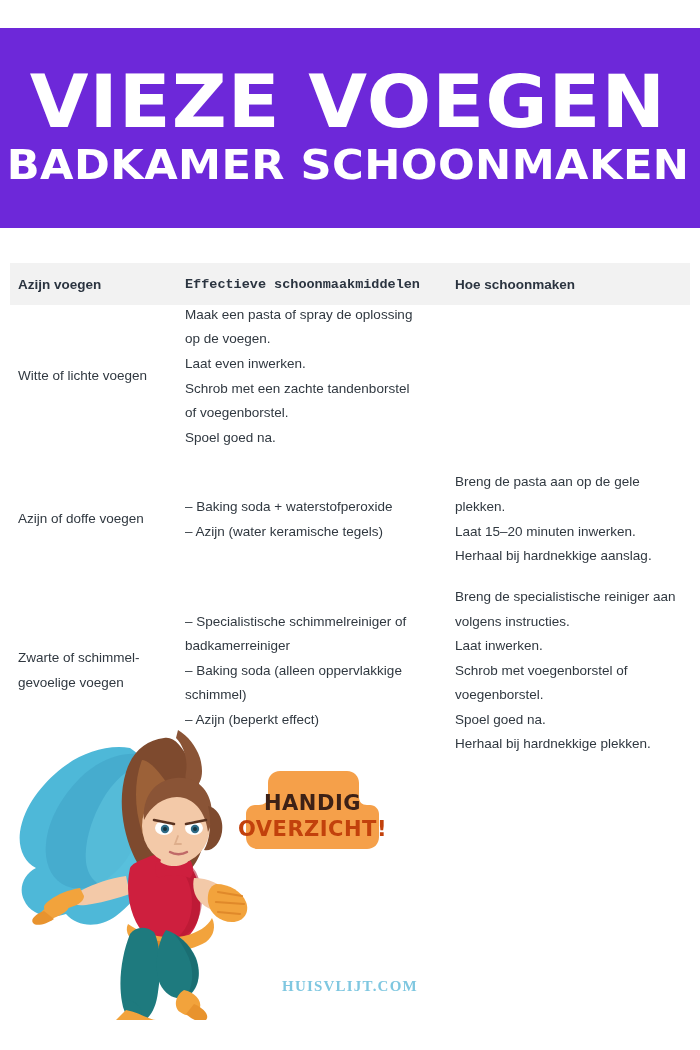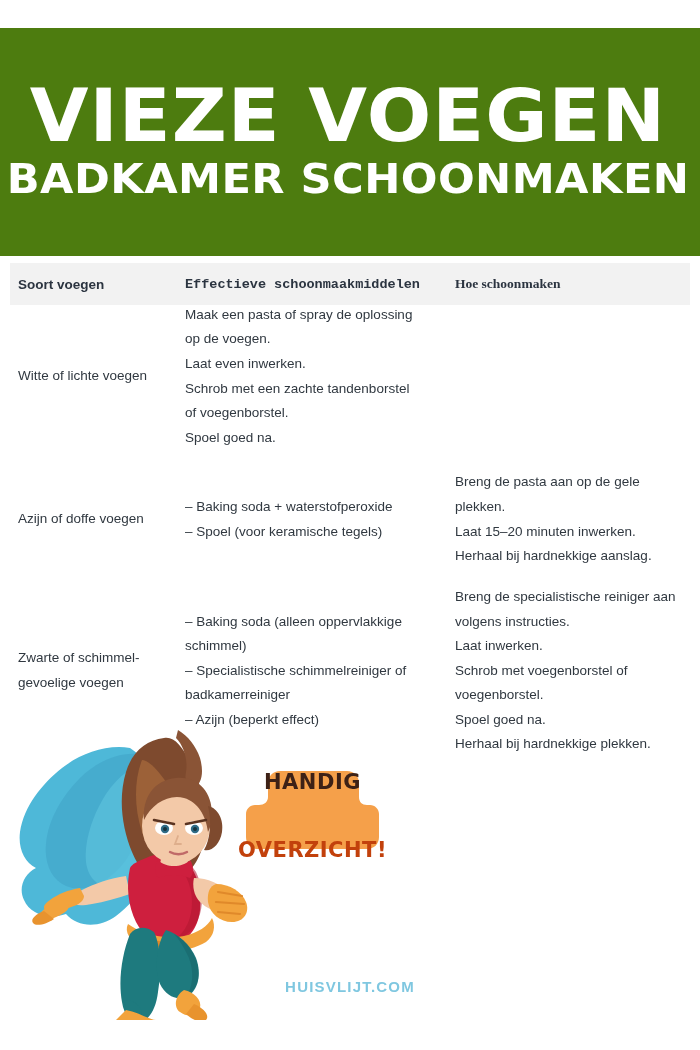--- a/index.html
+++ b/index.html
@@ -15,22 +15,22 @@
     font-family: "Liberation Sans", sans-serif;
     -webkit-font-smoothing: antialiased;
   }
 
   
   .banner {
     position: absolute;
     left: 0;
     top: 28px;
     width: 700px;
-    height: 228px;
-    background: #4d7c0f;
+    height: 200px;
+    background: #6d28d9;
     display: flex;
     flex-direction: column;
     align-items: center;
     justify-content: center;
     box-sizing: border-box;
     padding: 6px 4px 10px 0;
   }
   .banner-title {
     color: #ffffff;
     font-family: "DejaVu Sans", sans-serif;
@@ -69,21 +69,21 @@
     align-items: center;
   }
   .th {
     font-size: 13.5px;
     font-weight: 700;
     color: #2B3440;
     box-sizing: border-box;
   }
   .col1 { width: 175px; padding-left: 8px; }
   .col2 { width: 270px; font-family: Liberation Mono, monospace; }
-  .col3 { width: 235px; font-family: Liberation Serif, serif; }
+  .col3 { width: 235px; }
 
   .trow {
     display: flex;
     align-items: center;
     box-sizing: border-box;
   }
   .td {
     font-size: 13.5px;
     color: #303840;
     line-height: 1.82;
@@ -106,21 +106,21 @@
     height: 78px;
   }
   .badge svg { display: block; }
   .badge-text {
     position: absolute;
     left: 0; top: 0;
     width: 133px; height: 90px;
     display: flex;
     flex-direction: column;
     align-items: center;
-    justify-content: space-between;
+    justify-content: center;
   }
   .badge-line1 {
     font-family: "DejaVu Sans", sans-serif;
     font-weight: 700;
     font-size: 21px;
     color: #3D2116;
     letter-spacing: 0.5px;
     line-height: 1.05;
     margin-bottom: 3px;
   }
@@ -142,70 +142,70 @@
     height: 292px;
   }
 
   
   .logo {
     position: absolute;
     left: 0;
     top: 978px;
     width: 700px;
     text-align: center;
-    font-family: Liberation Sans, sans-serif;
+    font-family: Liberation Serif, serif;
     font-weight: 700;
     font-size: 15px;
     letter-spacing: 1.2px;
     color: #7FC7E0;
   }
 </style>
 </head>
 <body>
 
 <div class="banner">
   <div class="banner-title">VIEZE VOEGEN</div>
   <div class="banner-sub">BADKAMER SCHOONMAKEN</div>
 </div>
 
 <div class="table">
   <div class="thead">
-    <div class="th col1">Soort voegen</div>
+    <div class="th col1">Azijn voegen</div>
     <div class="th col2">Effectieve schoonmaakmiddelen</div>
     <div class="th col3">Hoe schoonmaken</div>
   </div>
 
   <div class="trow row1">
     <div class="td c1">Witte of lichte voegen</div>
     <div class="td c3">
       <div>Maak een pasta of spray de oplossing op de voegen.</div>
       <div>Laat even inwerken.</div>
       <div>Schrob met een zachte tandenborstel of voegenborstel.</div>
       <div>Spoel goed na.</div>
     </div>
   </div>
 
   <div class="trow row2">
     <div class="td c1">Azijn of doffe voegen</div>
     <div class="td c2">
       <div>– Baking soda + waterstofperoxide</div>
-      <div>– Spoel (voor keramische tegels)</div>
+      <div>– Azijn (water keramische tegels)</div>
     </div>
     <div class="td c3">
       <div>Breng de pasta aan op de gele plekken.</div>
       <div>Laat 15–20 minuten inwerken.</div>
       <div>Herhaal bij hardnekkige aanslag.</div>
     </div>
   </div>
 
   <div class="trow row3">
     <div class="td c1">Zwarte of schimmel-gevoelige voegen</div>
     <div class="td c2">
+      <div>– Specialistische schimmelreiniger of badkamerreiniger</div>
       <div>– Baking soda (alleen oppervlakkige schimmel)</div>
-      <div>– Specialistische schimmelreiniger of badkamerreiniger</div>
       <div>– Azijn (beperkt effect)</div>
     </div>
     <div class="td c3">
       <div>Breng de specialistische reiniger aan volgens instructies.</div>
       <div>Laat inwerken.</div>
       <div>Schrob met voegenborstel of voegenborstel.</div>
       <div>Spoel goed na.</div>
       <div>Herhaal bij hardnekkige plekken.</div>
     </div>
   </div>

